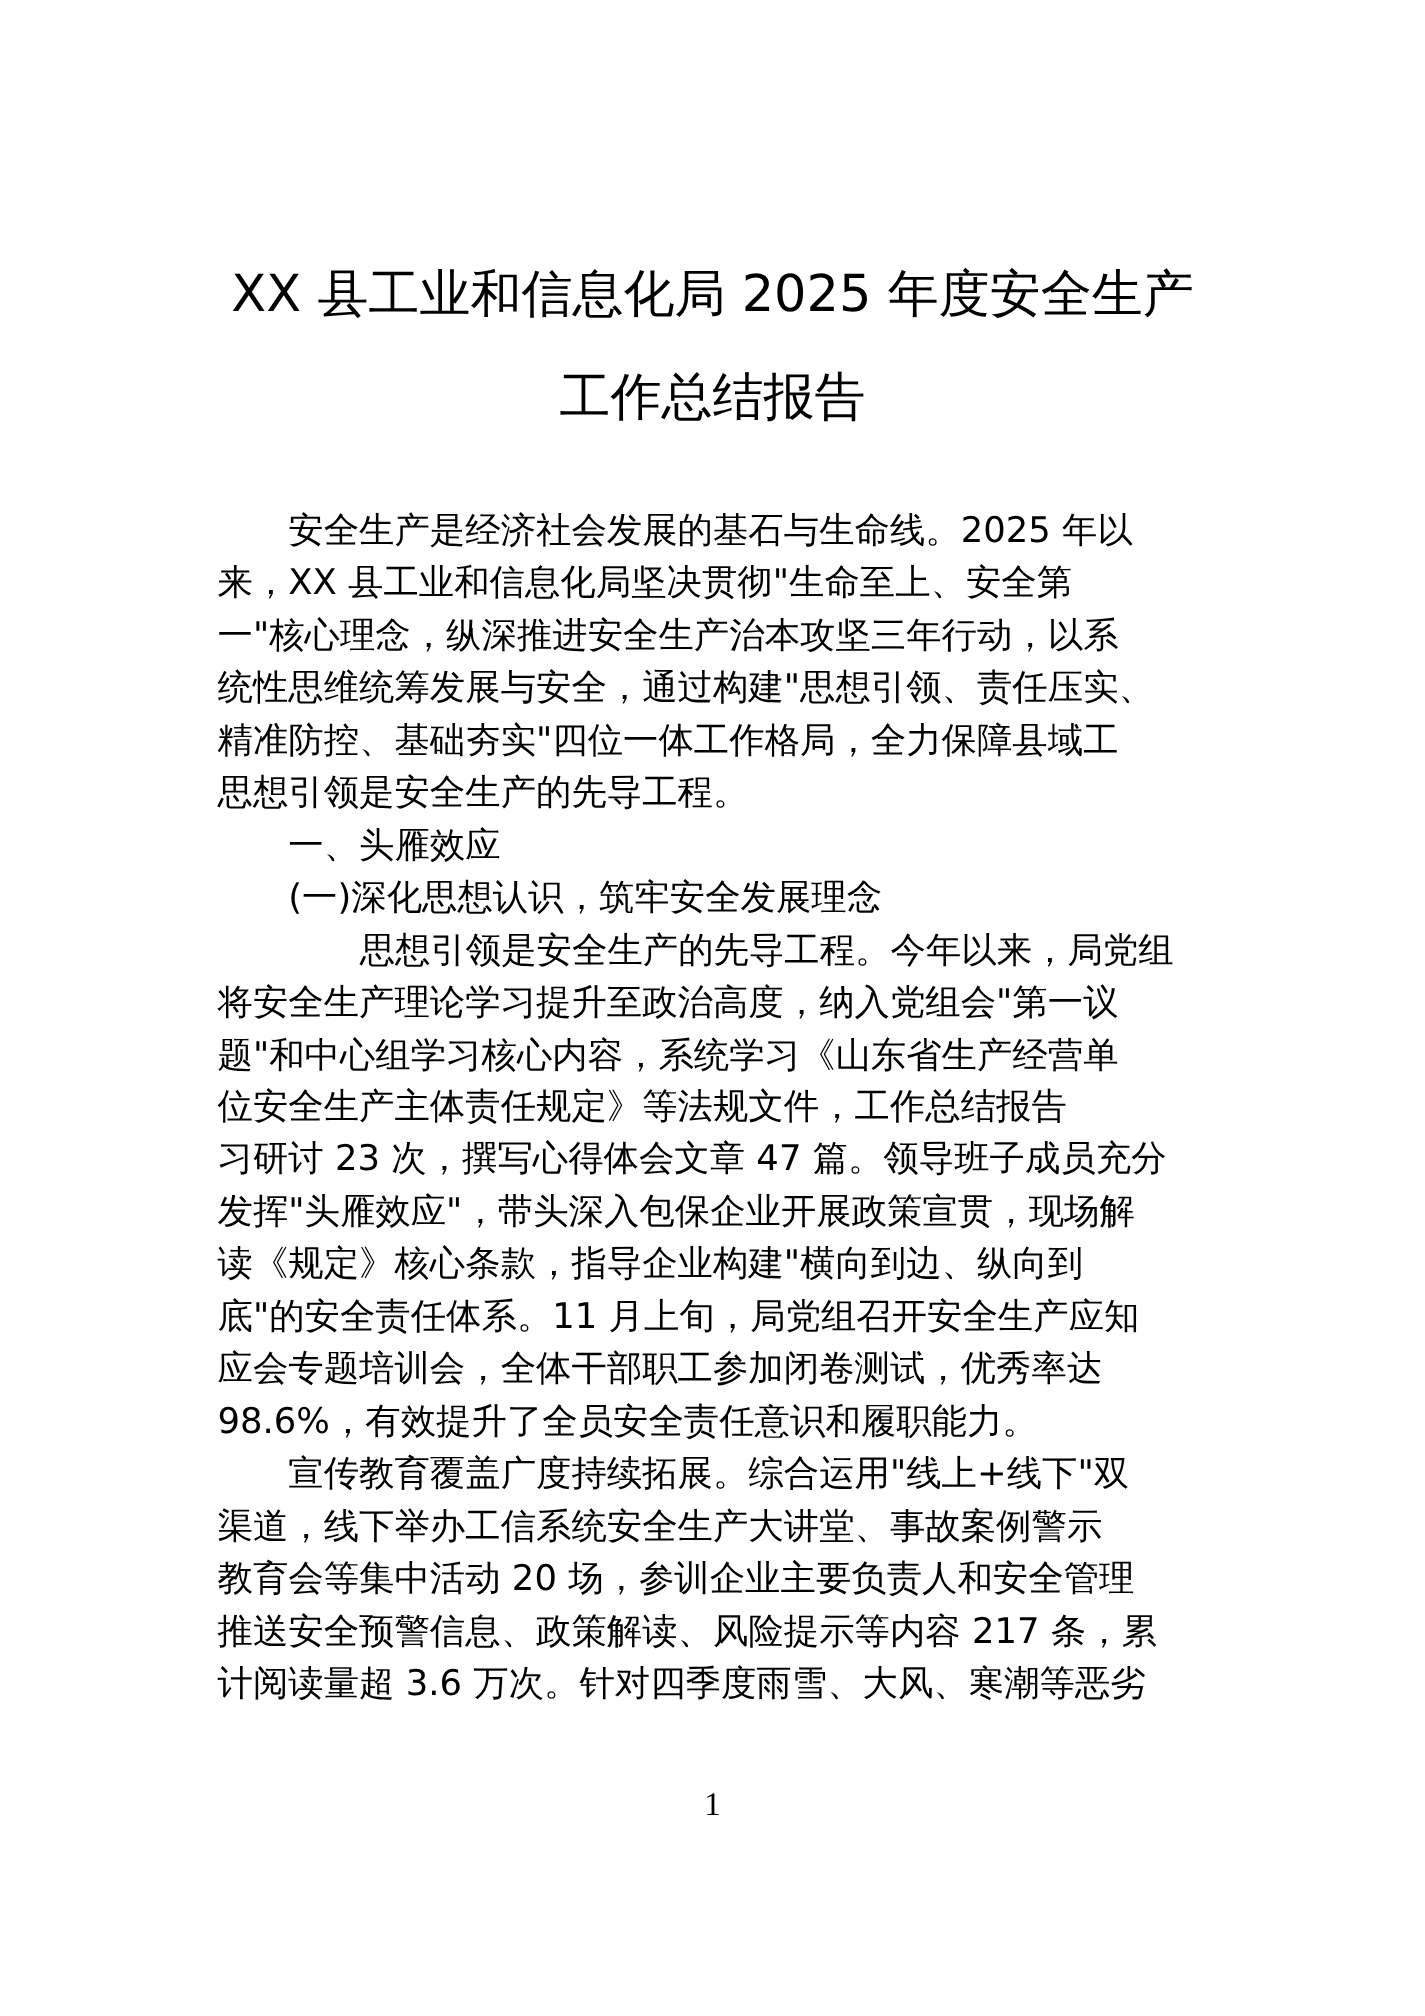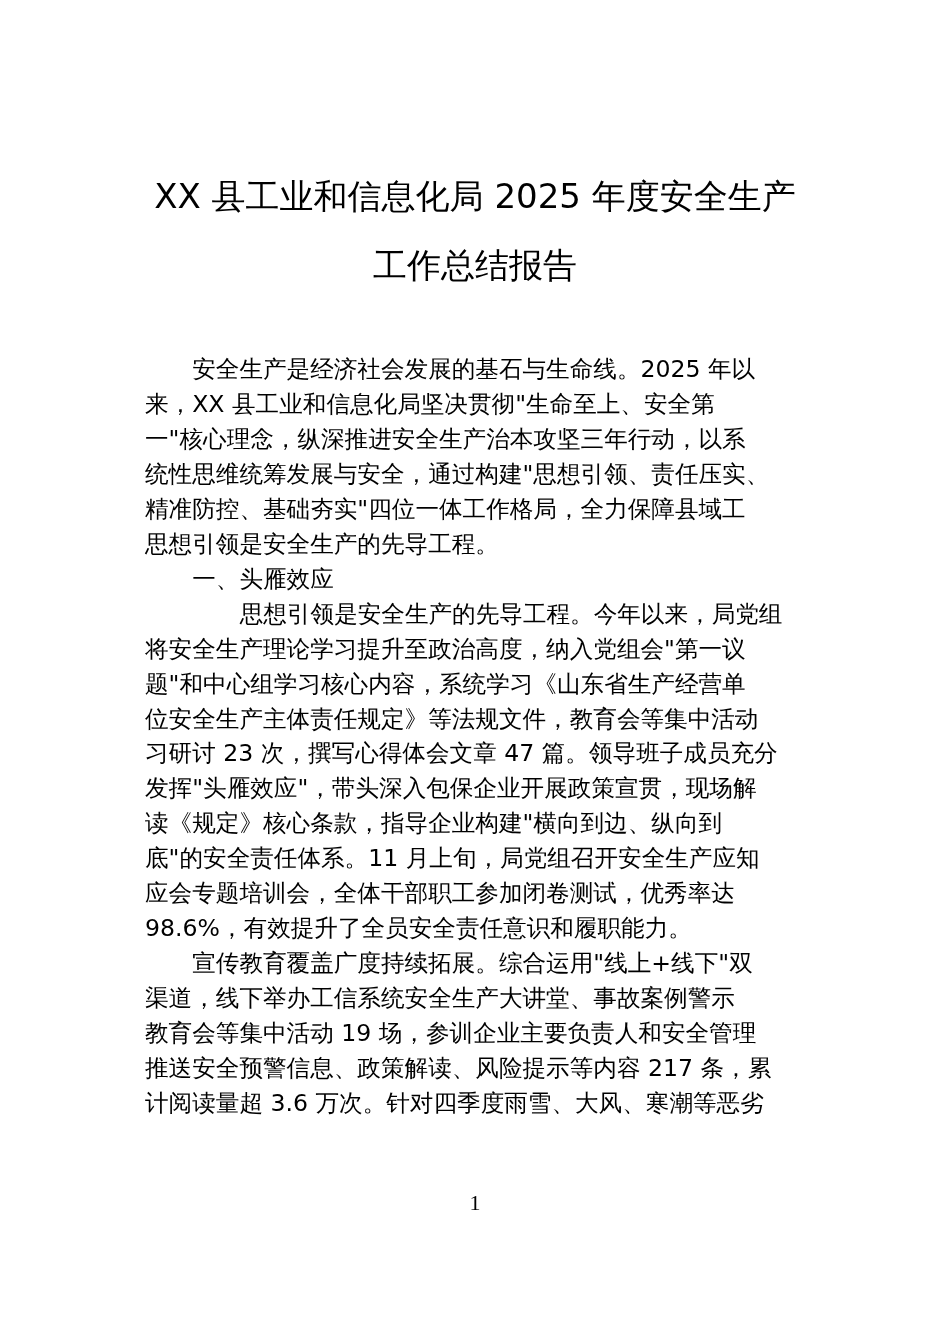--- a/index.html
+++ b/index.html
@@ -17,38 +17,39 @@
             font-family:"Liberation Serif", serif; font-size:22px; }
 </style>
 </head>
 <body>
 
 <div class="page">
   <div class="title title1">XX 县工业和信息化局 2025 年度安全生产</div>
   <div class="title title2">工作总结报告</div>
 
   <div class="body" id="body">
-      <span class="line" style="padding-left: 2em; margin-top: 16px;">安全生产是经济社会发展的基石与生命线。2025 年以</span>
+      <span class="line" style="padding-left: 2em;">安全生产是经济社会发展的基石与生命线。2025 年以</span>
       <span class="line">来，XX 县工业和信息化局坚决贯彻"生命至上、安全第</span>
       <span class="line">一"核心理念，纵深推进安全生产治本攻坚三年行动，以系</span>
       <span class="line">统性思维统筹发展与安全，通过构建"思想引领、责任压实、</span>
       <span class="line">精准防控、基础夯实"四位一体工作格局，全力保障县域工</span>
       <span class="line">思想引领是安全生产的先导工程。</span>
       <span class="line" style="padding-left: 2em;">一、头雁效应</span>
+      <span class="line" style="padding-left: 2em;">(一)深化思想认识，筑牢安全发展理念</span>
       <span class="line" style="padding-left: 2em; text-align: center;">思想引领是安全生产的先导工程。今年以来，局党组</span>
       <span class="line">将安全生产理论学习提升至政治高度，纳入党组会"第一议</span>
       <span class="line">题"和中心组学习核心内容，系统学习《山东省生产经营单</span>
-      <span class="line">位安全生产主体责任规定》等法规文件，教育会等集中活动</span>
+      <span class="line">位安全生产主体责任规定》等法规文件，工作总结报告</span>
       <span class="line">习研讨 23 次，撰写心得体会文章 47 篇。领导班子成员充分</span>
       <span class="line">发挥"头雁效应"，带头深入包保企业开展政策宣贯，现场解</span>
       <span class="line">读《规定》核心条款，指导企业构建"横向到边、纵向到</span>
       <span class="line">底"的安全责任体系。11 月上旬，局党组召开安全生产应知</span>
       <span class="line">应会专题培训会，全体干部职工参加闭卷测试，优秀率达</span>
       <span class="line">98.6%，有效提升了全员安全责任意识和履职能力。</span>
       <span class="line" style="padding-left: 2em;">宣传教育覆盖广度持续拓展。综合运用"线上+线下"双</span>
       <span class="line">渠道，线下举办工信系统安全生产大讲堂、事故案例警示</span>
-      <span class="line">教育会等集中活动 19 场，参训企业主要负责人和安全管理</span>
+      <span class="line">教育会等集中活动 20 场，参训企业主要负责人和安全管理</span>
       <span class="line">推送安全预警信息、政策解读、风险提示等内容 217 条，累</span>
       <span class="line">计阅读量超 3.6 万次。针对四季度雨雪、大风、寒潮等恶劣</span>
     </div>
 
   <div class="footer">1</div>
 </div>
 
 </body></html>

